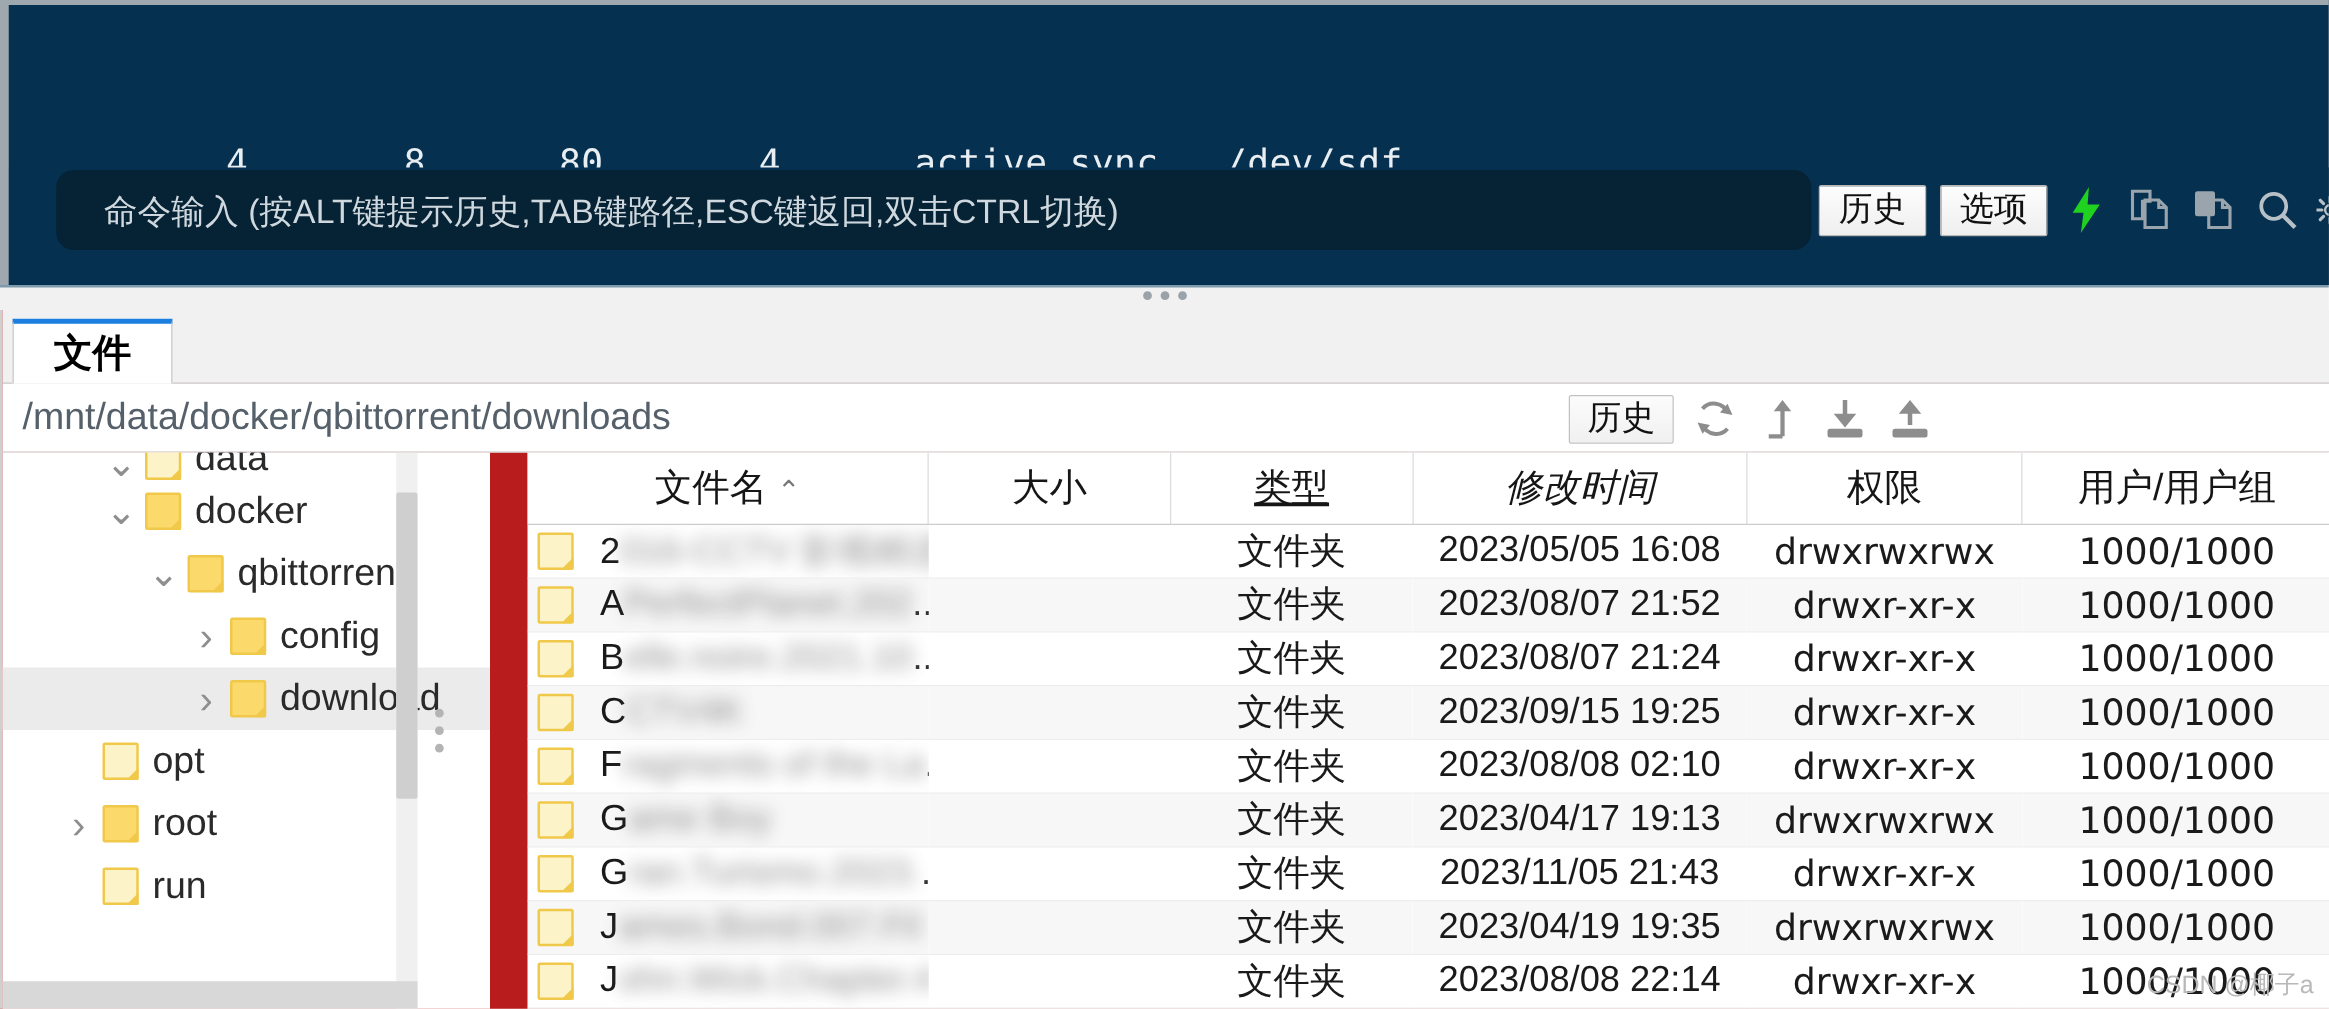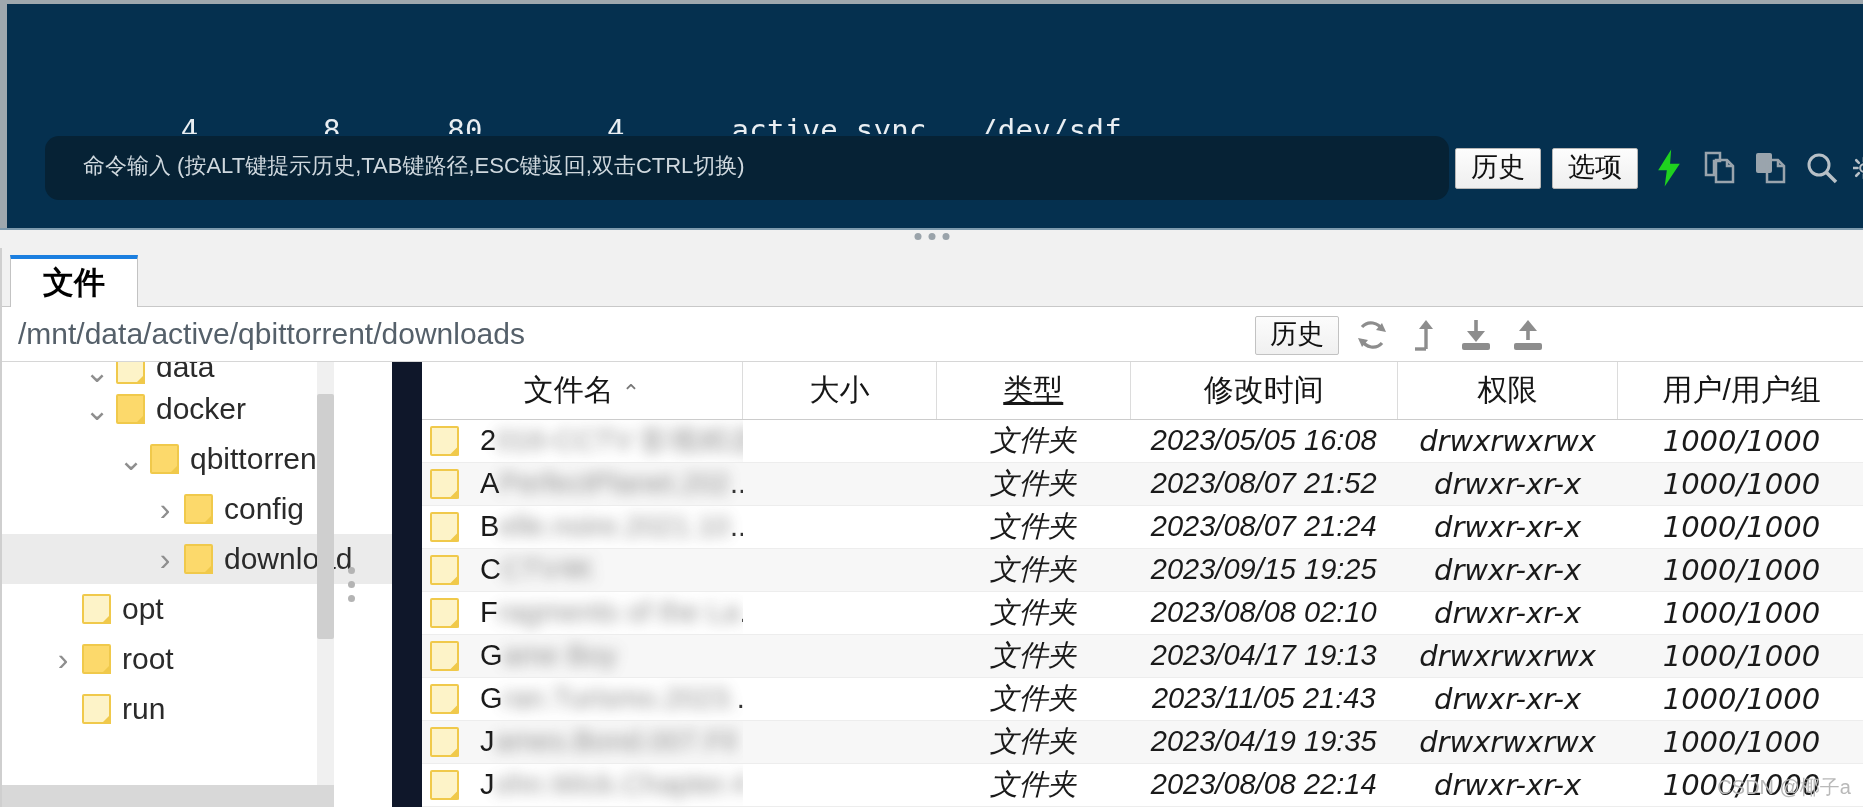--- a/index.html
+++ b/index.html
@@ -48,21 +48,21 @@
   #command-input-box {
     position: absolute;
     left: 38px; top: 2px;
     width: 1404px; height: 64px;
     background: #062235;
     border-radius: 14px;
   }
   #command-placeholder {
     position: absolute;
     left: 38px; top: 15px;
-    font-size: 22px;
+    font-size: 27px;
     color: #cfd8de;
     white-space: nowrap;
   }
   #command-tools {
     position: absolute;
     left: 1448px; top: 6px;
     height: 56px;
     display: flex;
     align-items: center;
     gap: 11px;
@@ -112,21 +112,21 @@
     width: 7px; height: 7px;
     border-radius: 50%;
     background: #9aa3aa;
   }
 
   
   #file-manager {
     position: absolute;
     left: 0; top: 248px;
     width: 1863px; height: 559px;
-    background: #0f172a;
+    background: #b91c1c;
     border-left: 2px solid #cfcfcf;
   }
 
   
   #tab-strip {
     position: absolute;
     left: 0; top: 0;
     width: 1863px; height: 59px;
     background: #f1f1f1;
     border-bottom: 1px solid #c8c8c8;
@@ -318,21 +318,21 @@
   table.ftable tbody td {
     height: 38px;
     font-size: 29px;
     color: #1a1a1a;
     border-bottom: 1px solid #ededed;
     white-space: nowrap;
     overflow: hidden;
   }
   tbody tr:nth-child(even) { background: #f7f7f7; }
   td.c-name { padding-left: 8px; text-align: left; }
-  td.c-size, td.c-type, td.c-time, td.c-perm, td.c-owner { text-align: center; font-style: italic; }
+  td.c-size, td.c-type, td.c-time, td.c-perm, td.c-owner { text-align: center; }
   td.c-perm, td.c-owner { font-family: "DejaVu Sans", sans-serif; }
 
   .name-cell {
     display: flex;
     align-items: center;
     gap: 10px;
   }
   .name-text {
     position: relative;
     display: inline-block;
@@ -439,21 +439,21 @@
 
 <div id="file-manager">
 
   <div id="tab-strip">
     <div class="tab active" id="tab-files">
       <span>文件</span>
     </div>
   </div>
 
   <div id="path-bar">
-    <div id="path-text">/mnt/data/active/qbittorrent/downloads</div>
+    <div id="path-text">/mnt/data/docker/qbittorrent/downloads</div>
     <div id="path-tools">
       <button id="path-history-btn">历史</button>
 
       <span class="pico">
         <svg width="34" height="34" viewBox="0 0 34 34">
           <path d="M27,12 A12,12 0 0 0 7,9" fill="none" stroke="#8d8d8d" stroke-width="3.2"></path>
           <path d="M7,22 A12,12 0 0 0 27,25" fill="none" stroke="#8d8d8d" stroke-width="3.2"></path>
           <polygon points="27,5 31,14 21,12" fill="#8d8d8d"></polygon>
           <polygon points="7,29 3,20 13,22" fill="#8d8d8d"></polygon>
         </svg>
@@ -566,21 +566,21 @@
         <i></i>
       </div>
 
     <div id="file-table-pane">
       <table class="ftable">
         <thead>
           <tr id="header-row">
               <th style="width: 240px;"><span>文件名</span><span class="sort-caret">⌃</span></th>
               <th style="width: 145px;"><span>大小</span></th>
               <th style="width: 145px; text-decoration: underline;"><span>类型</span></th>
-              <th style="width: 200px;"><span>修改时间</span></th>
+              <th style="width: 200px; font-style: italic;"><span>修改时间</span></th>
               <th style="width: 165px;"><span>权限</span></th>
               <th style="width: 185px;"><span>用户/用户组</span></th>
             </tr>
         </thead>
         <tbody id="table-body">
             <tr>
               <td class="c-name">
                 <div class="name-cell">
                   <span class="folder">
                     <span class="body"></span>

